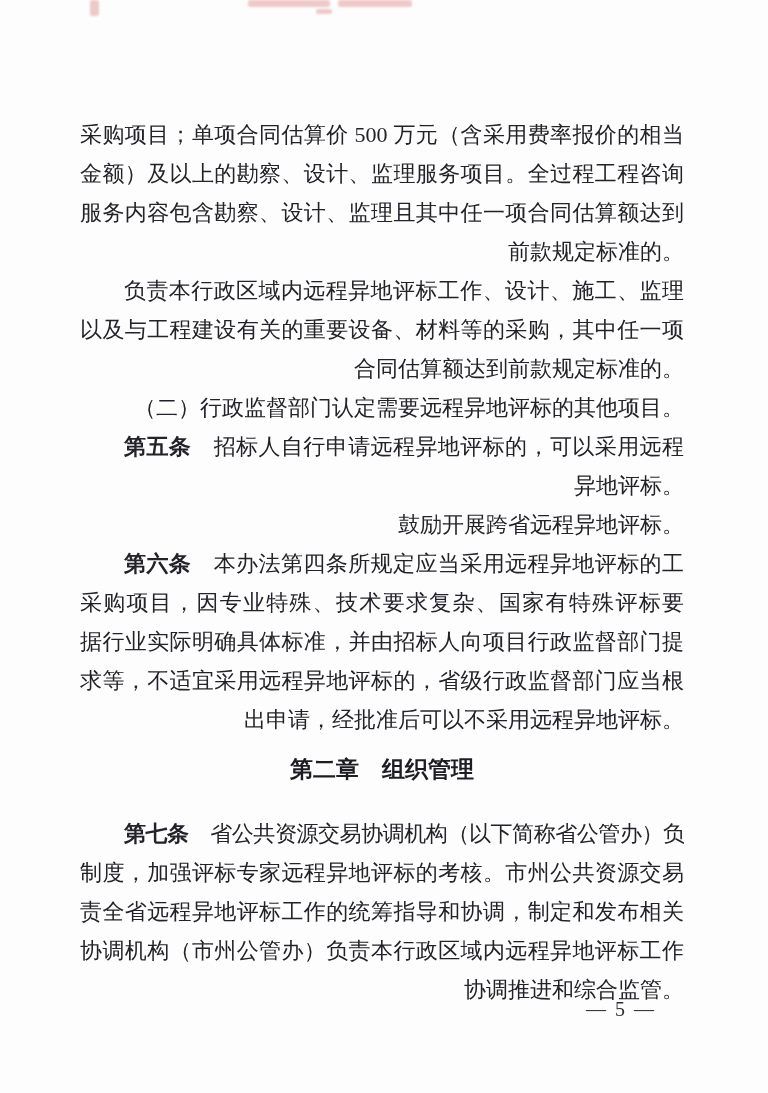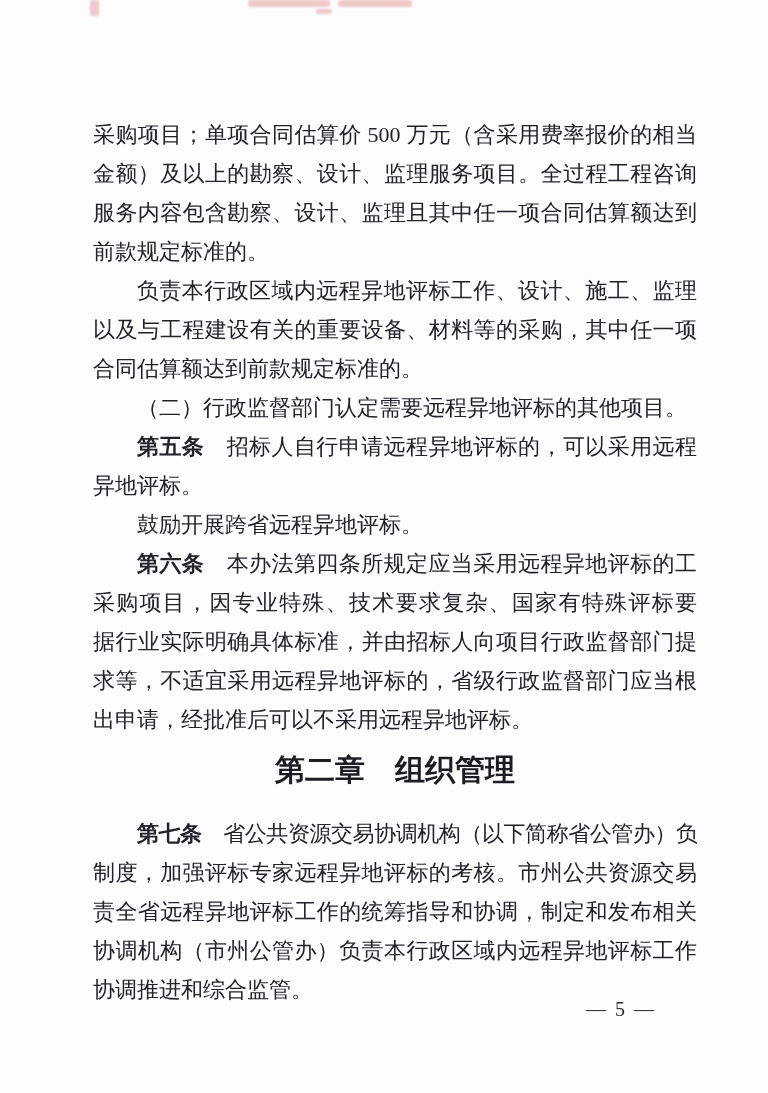--- a/index.html
+++ b/index.html
@@ -6,47 +6,47 @@
   .page{
     position:relative;
     width:768px;height:1093px;
     background:var(--page-bg,#fdfdfd);
     overflow:hidden;
     font-family:"Liberation Serif",serif;
     color:var(--text-ink,#222228);
   }
   .doc-body{
     position:absolute;
-    left:93px;top:115px;width:604px;
+    left:80px;top:115px;width:604px;
     font-size:22px;
     line-height:39px;
   }
   .line{
     height:39px;line-height:39px;
     overflow:hidden;
-    text-align:left;
+    text-align:right;
     white-space:normal;
   }
   .line.fill{
     text-align:justify;
     text-align-last:justify;
   }
   .line.indent{text-indent:2em;}
   .line.tight{letter-spacing:-1px;}
   .lead{
     font-weight:bold;
     font-family:"Liberation Sans",sans-serif;
   }
   .chapter{
     height:39px;line-height:39px;
     margin:11px 0 25px 0;
     text-align:center;
     font-weight:bold;
     font-family:"Liberation Sans",sans-serif;
-    font-size:30px;
+    font-size:23px;
     color:#1c1c22;
   }
   .page-number{
     position:absolute;
     top:998px;right:112px;
     font-size:20px;
     letter-spacing:2px;
     color:#2c2c30;
   }
   .red-mark{

